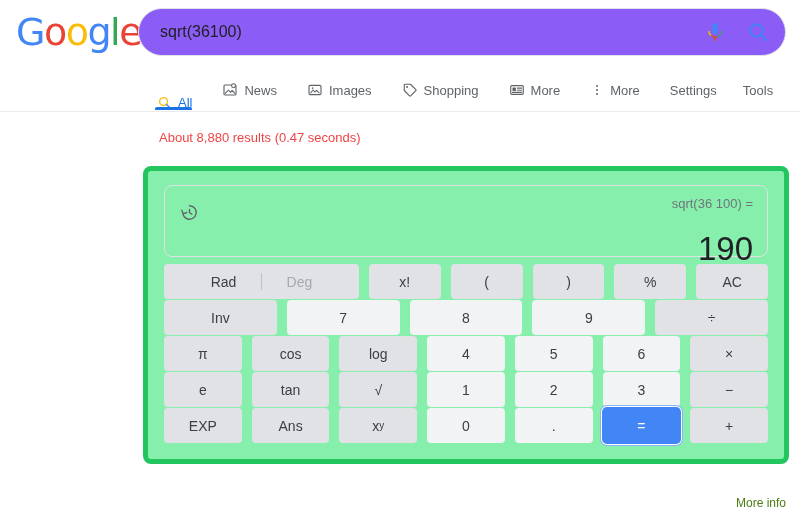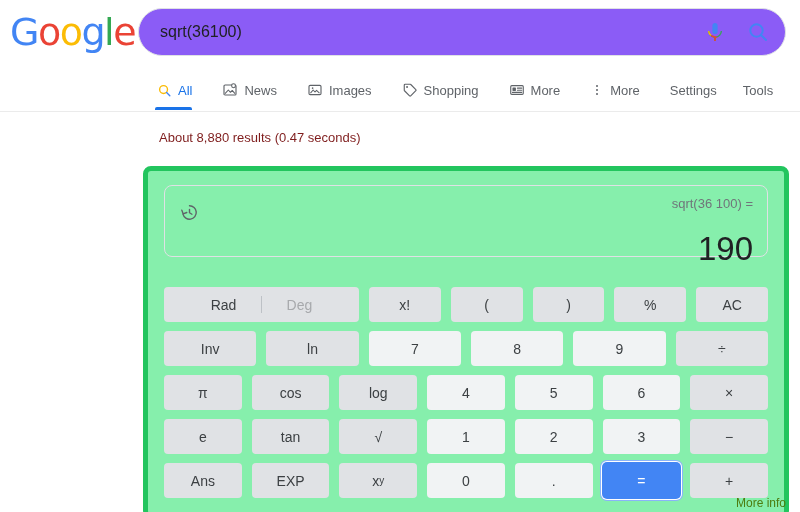--- a/index.html
+++ b/index.html
@@ -14,21 +14,21 @@
 
   
   .header {
     position: relative;
     height: 70px;
     padding: 0;
   }
 
   .google-logo {
     position: absolute;
-    left: 10px;
+    left: 16px;
     top: 13px;
     font-size: 38px;
     line-height: 38px;
     letter-spacing: -1.5px;
     font-family: "DejaVu Sans", sans-serif;
     user-select: none;
   }
   .g-b { color: #4285F4; }
   .g-r { color: #EA4335; }
   .g-y { color: #FBBC05; }
@@ -89,21 +89,21 @@
     gap: 6px;
     height: 40px;
     padding: 0 14px 0 0;
     margin-right: 16px;
     font-size: 13px;
     color: #5f6368;
     cursor: pointer;
     position: relative;
     white-space: nowrap;
   }
-  .nav-tab:first-child { padding-left: 2px; }
+  .nav-tab:first-child { padding-left: 2px; align-items: flex-end; }
   .nav-tab.active { color: #1a73e8; }
   .nav-tab.active::after {
     content: "";
     position: absolute;
     left: 0; right: 14px; bottom: 0;
     height: 3px;
     background: #1a73e8;
     border-radius: 2px 2px 0 0;
   }
   .nav-tab svg { display: block; }
@@ -122,21 +122,21 @@
     cursor: pointer;
     white-space: nowrap;
   }
 
   
   .result-stats {
     position: absolute;
     left: 159px;
     top: 130px;
     font-size: 13px;
-    color: #7f1d1d;
+    color: #ef4444;
   }
 
   
   .calc-card {
     position: absolute;
     left: 143px;
     top: 166px;
     width: 646px;
     background: #86efac;
     border: 5px solid #22c55e;
@@ -171,24 +171,24 @@
   .calc-result {
     font-size: 33px;
     line-height: 38px;
     color: #202124;
     font-weight: 400;
     margin-top: 18px;
   }
 
   
   .keypad {
-    margin-top: 30px;
+    margin-top: 7px;
     display: flex;
     flex-direction: column;
-    gap: 9px;
+    gap: 1px;
   }
   .keyrow {
     display: flex;
     gap: 10px;
   }
   .key {
     flex: 1;
     height: 35px;
     border: none;
     border-radius: 4px;
@@ -361,21 +361,20 @@
       </div>
       <div class="key">x!</div>
       <div class="key">(</div>
       <div class="key">)</div>
       <div class="key">%</div>
       <div class="key">AC</div>
     </div>
 
     <div class="keyrow">
       <div class="key">Inv</div>
-      <div class="key">ln</div>
       <div class="key num">7</div>
       <div class="key num">8</div>
       <div class="key num">9</div>
       <div class="key">÷</div>
     </div>
 
     <div class="keyrow">
       <div class="key">π</div>
       <div class="key">cos</div>
       <div class="key">log</div>
@@ -389,22 +388,22 @@
       <div class="key">e</div>
       <div class="key">tan</div>
       <div class="key">√</div>
       <div class="key num">1</div>
       <div class="key num">2</div>
       <div class="key num">3</div>
       <div class="key">−</div>
     </div>
 
     <div class="keyrow">
+      <div class="key">EXP</div>
       <div class="key">Ans</div>
-      <div class="key">EXP</div>
       <div class="key">
         <span>x</span>
           <span class="sup">y</span>
       </div>
       <div class="key num">0</div>
       <div class="key num">.</div>
       <div class="key equals">=</div>
       <div class="key">+</div>
     </div>
 

